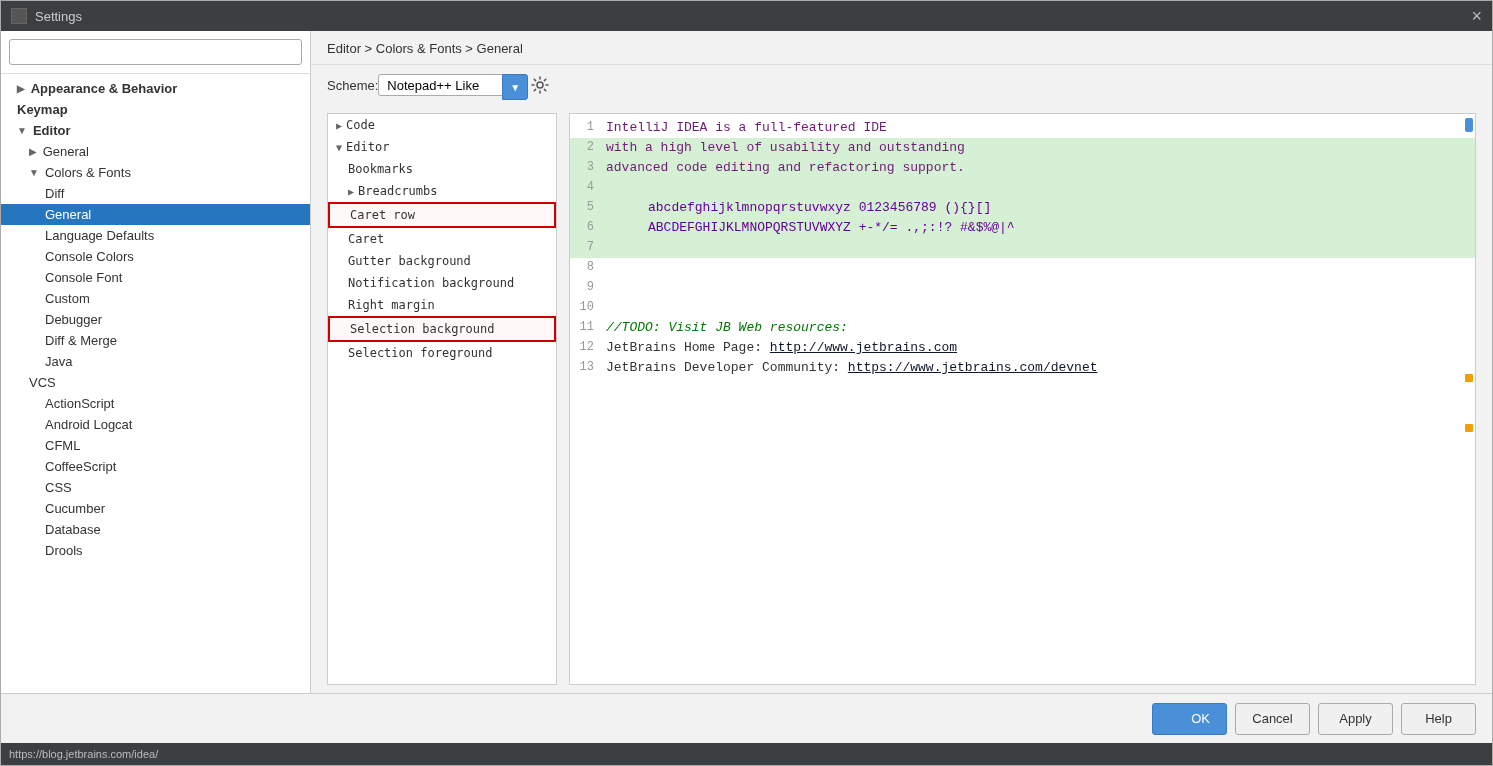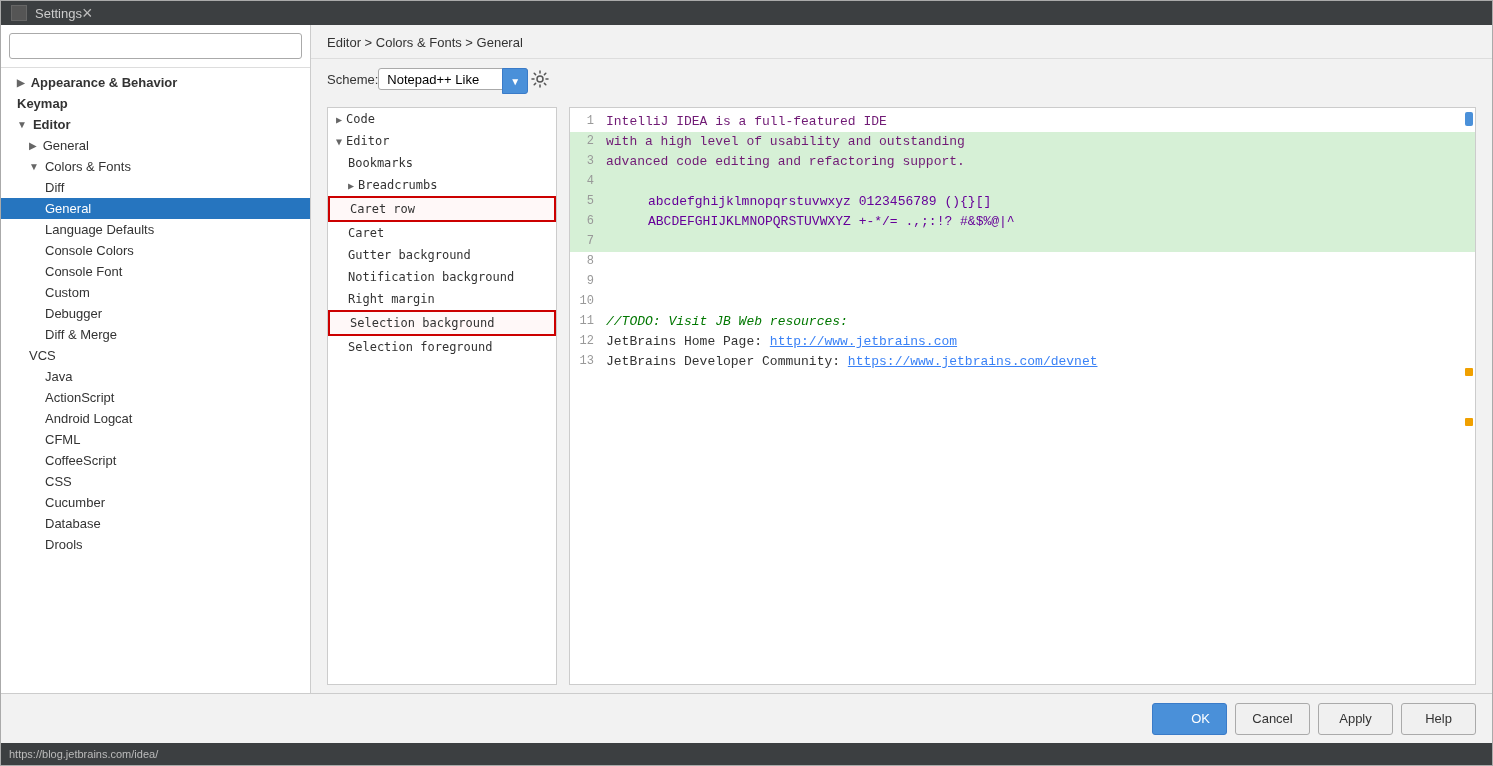--- a/index.html
+++ b/index.html
@@ -1,20 +1,20 @@
 <!DOCTYPE html>
 <html><head>
   <meta charset="utf-8">
   <style>
     * { box-sizing: border-box; margin: 0; padding: 0; }
     body { font-family: 'Segoe UI', Arial, sans-serif; font-size: 13px; background: #fff; width: 1493px; height: 766px; overflow: hidden; }
 
     .window { width: 1493px; height: 766px; background: #f2f2f2; border: 1px solid #aaa; display: flex; flex-direction: column; }
 
-    .titlebar { background: #3c3f41; color: #bbb; height: 24px; display: flex; align-items: center; padding: 0 10px; flex-shrink: 0; }
+    .titlebar { background: #3c3f41; color: #bbb; height: 30px; display: flex; align-items: center; padding: 0 10px; justify-content: space-between; flex-shrink: 0; }
     .titlebar-left { display: flex; align-items: center; gap: 8px; }
     .titlebar-icon { width: 16px; height: 16px; background: #555; border: 1px solid #666; }
     .titlebar-title { font-size: 13px; color: #ccc; }
     .titlebar-close { color: #bbb; cursor: pointer; font-size: 18px; line-height: 1; background: none; border: none; cursor: pointer; }
 
     .main-content { display: flex; flex: 1; overflow: hidden; }
 
     
     .sidebar { width: 310px; background: #fff; border-right: 1px solid #ccc; display: flex; flex-direction: column; overflow: hidden; flex-shrink: 0; }
     .search-box { padding: 8px 8px; border-bottom: 1px solid #ddd; }
@@ -56,21 +56,21 @@
 
     .preview-scroll { overflow-y: scroll; height: 100%; }
     .code-preview { padding: 4px 0; }
     .code-line { display: flex; align-items: flex-start; min-height: 20px; padding: 0; }
     .code-line.highlighted { background: #d6f0d6; }
     .line-num { width: 32px; text-align: right; padding-right: 8px; color: #999; font-size: 12px; user-select: none; flex-shrink: 0; padding-top: 2px; }
     .line-content { flex: 1; padding: 2px 4px; white-space: pre; }
     .c-blue { color: #701a75; }
     .c-purple { color: #660099; margin-left: 42px; }
     .c-comment { color: #007700; font-style: italic; }
-    .c-link { color: #3b82f6; text-decoration: underline; }
+    .c-link { color: #0f172a; text-decoration: underline; }
     .c-dark { color: #333; }
 
     
     .preview-scroll::-webkit-scrollbar { width: 12px; }
     .preview-scroll::-webkit-scrollbar-track { background: #f0f0f0; }
     .preview-scroll::-webkit-scrollbar-thumb { background: #bbb; border: 1px solid #aaa; }
 
     
     .bottom-bar { height: 50px; background: #f2f2f2; border-top: 1px solid #ccc; display: flex; align-items: center; justify-content: flex-end; padding: 0 16px; gap: 8px; flex-shrink: 0; }
     .btn { height: 32px; min-width: 75px; border-radius: 3px; font-size: 13px; cursor: pointer; border: 1px solid #aaa; padding: 0 16px; }
@@ -136,25 +136,25 @@
         </div>
         <div class="tree-item indent2">
           <span>Custom</span>
         </div>
         <div class="tree-item indent2">
           <span>Debugger</span>
         </div>
         <div class="tree-item indent2">
           <span>Diff &amp; Merge</span>
         </div>
+        <div class="tree-item indent2">
+          <span>Java</span>
+        </div>
         <div class="tree-item indent1">
           <span>VCS</span>
-        </div>
-        <div class="tree-item indent2">
-          <span>Java</span>
         </div>
         <div class="tree-item indent2">
           <span>ActionScript</span>
         </div>
         <div class="tree-item indent2">
           <span>Android Logcat</span>
         </div>
         <div class="tree-item indent2">
           <span>CFML</span>
         </div>

